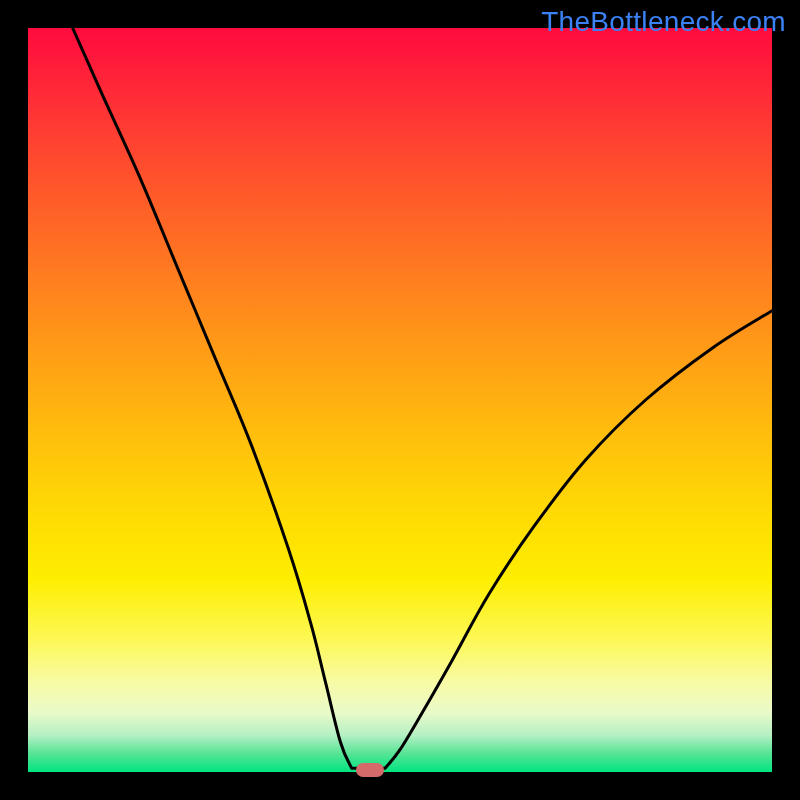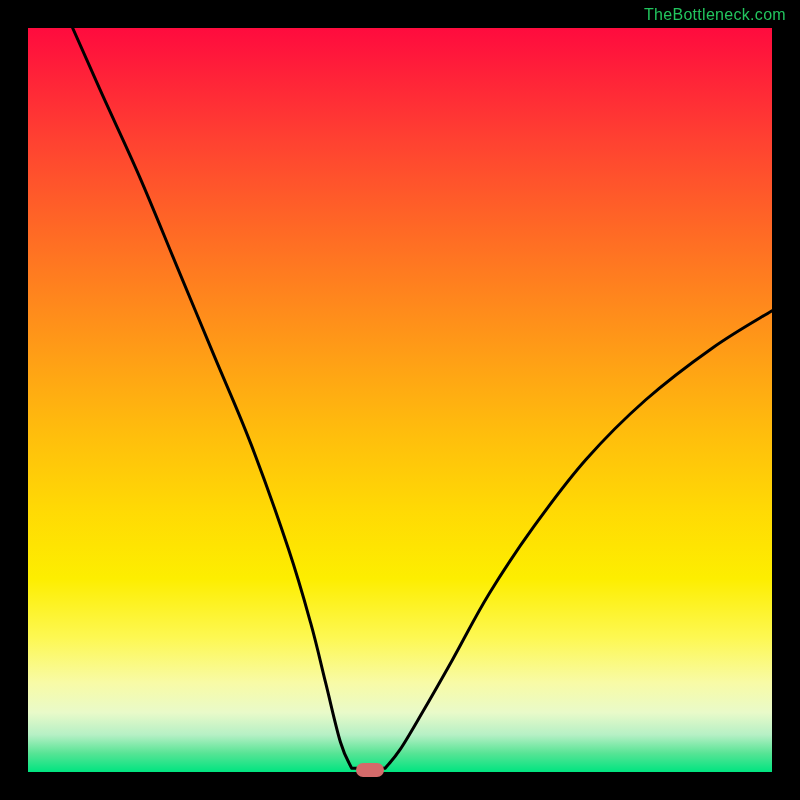--- a/index.html
+++ b/index.html
@@ -1,17 +1,17 @@
 <!DOCTYPE html>
 <html><head>
 <meta charset="utf-8">
 <style>
   * { margin: 0; padding: 0; box-sizing: border-box; }
   body { width: 800px; height: 800px; background: #000; position: relative; font-family: Arial, sans-serif; }
-  .watermark { position: absolute; top: 6px; right: 14px; color: #22c55e; font-size: 16px; font-weight: 500; letter-spacing: 0.3px; z-index: 5; }
+  .watermark { position: absolute; top: 6px; right: 14px; color: #3b82f6; font-size: 28px; font-weight: 500; letter-spacing: 0.3px; z-index: 5; }
   .frame { position: absolute; inset: 0; border: 28px solid #000; }
   .gradient-area { position: absolute; top: 28px; left: 28px; right: 28px; bottom: 28px; background: linear-gradient(to bottom,
       #ff0b3e 0%,
       #ff2438 7%,
       #ff4131 15%,
       #ff6227 25%,
       #ff821e 35%,
       #ffa115 45%,
       #ffbf0c 55%,
       #ffda04 65%,

